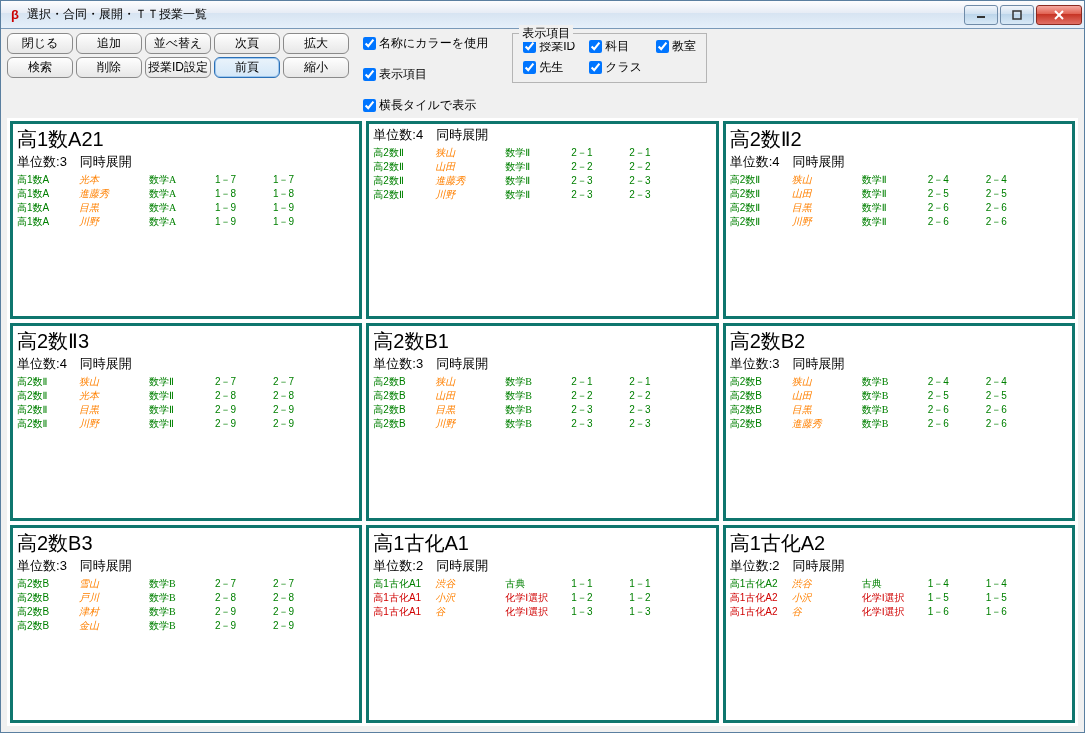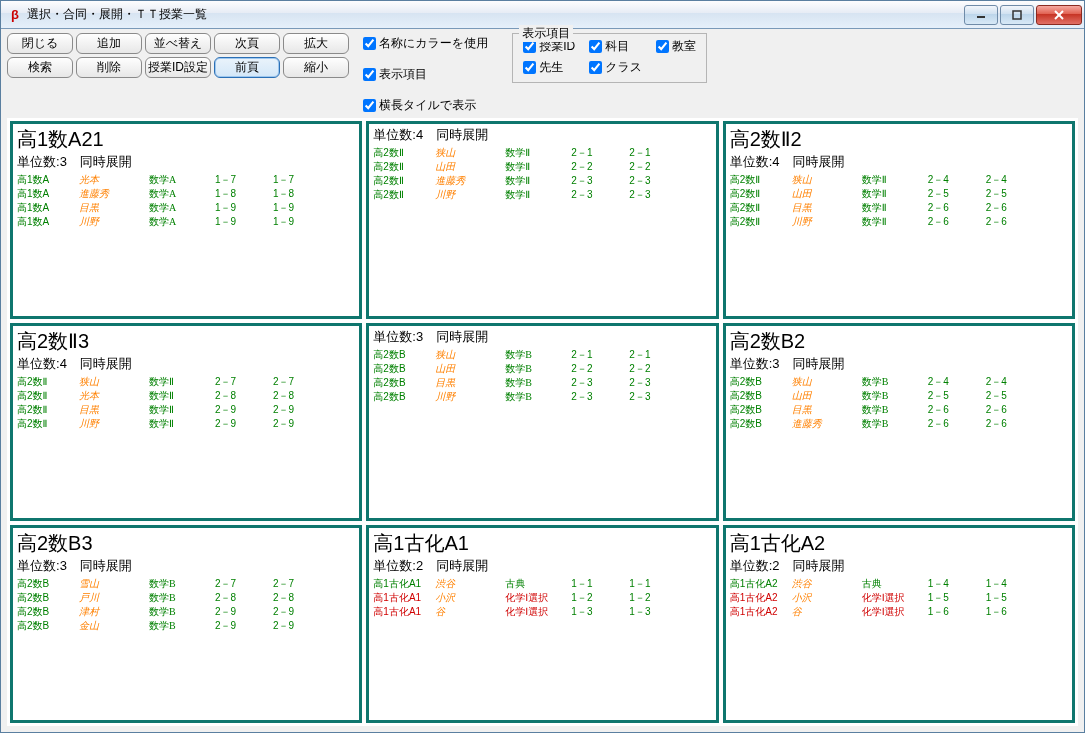--- a/index.html
+++ b/index.html
@@ -339,20 +339,21 @@
           <div class="row">
             <span class="c-id green">高2数Ⅱ</span>
             <span class="c-tch orange">川野</span>
             <span class="c-sub green">数学Ⅱ</span>
             <span class="c-cls1 green">2－9</span>
             <span class="c-cls2 green">2－9</span>
           </div>
         </div>
       </div>
       <div class="card">
+        <div class="card-title">高2数B1</div>
         <div class="card-sub"><span>単位数:</span><span>3</span>　<span>同時展開</span></div>
         <div class="rows">
           <div class="row">
             <span class="c-id green">高2数B</span>
             <span class="c-tch orange">狭山</span>
             <span class="c-sub green">数学B</span>
             <span class="c-cls1 green">2－1</span>
             <span class="c-cls2 green">2－1</span>
           </div>
           <div class="row">

